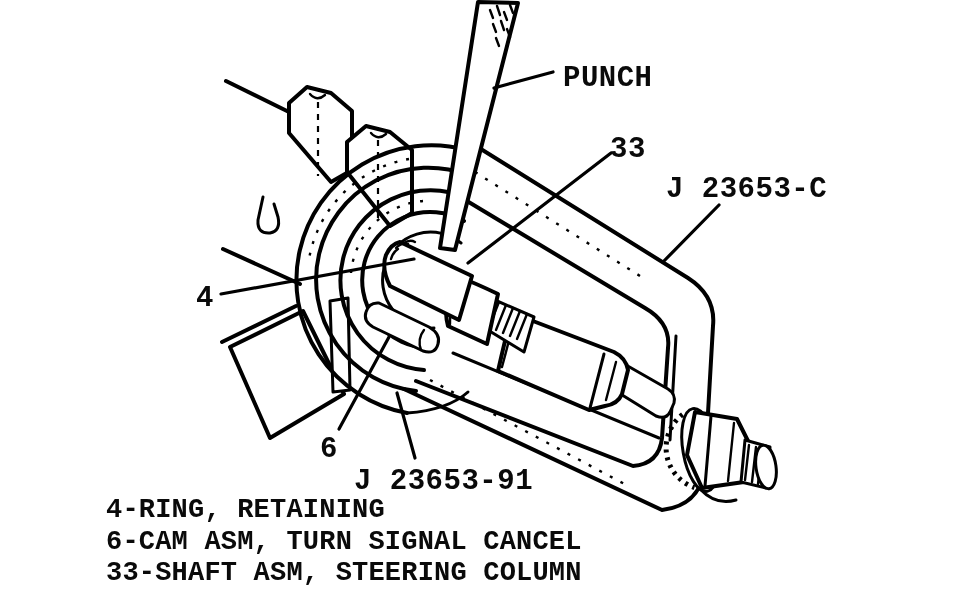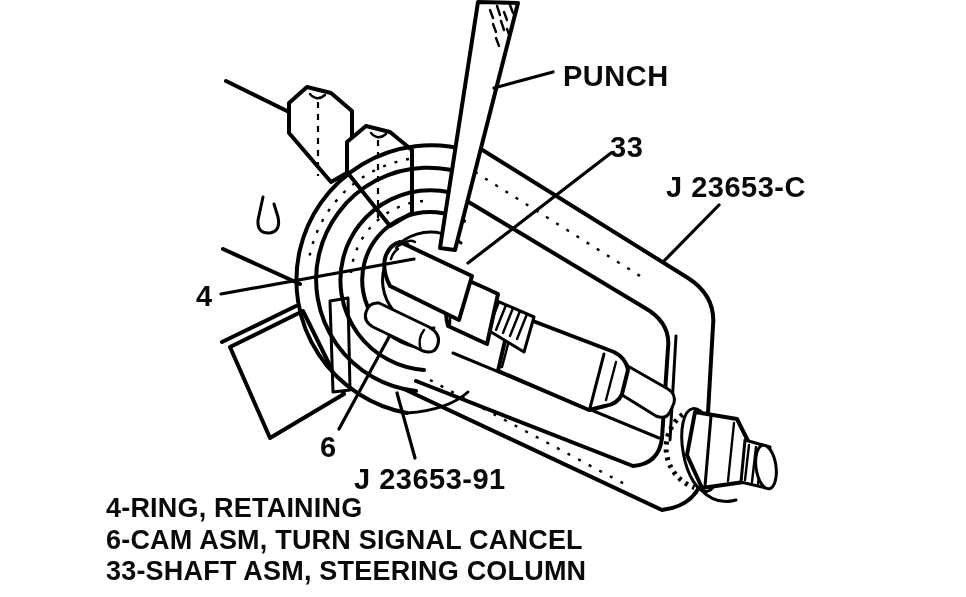--- a/index.html
+++ b/index.html
@@ -1,20 +1,20 @@
 <!DOCTYPE html>
 <html><head>
 <meta charset="utf-8">
 <style>
   html,body{margin:0;padding:0;background:#ffffff;}
   .canvas{
     position:relative;
     width:966px;height:597px;
     background:#ffffff;
-    font-family:Liberation Sans, sans-serif;
+    font-family:Liberation Mono, monospace;
     overflow:hidden;
   }
   svg{display:block;}
   .ln  {fill:none;stroke:#000;stroke-width:4;stroke-linecap:round;stroke-linejoin:round;}
   .ln3 {fill:none;stroke:#000;stroke-width:3;stroke-linecap:round;stroke-linejoin:round;}
   .ln2 {fill:none;stroke:#000;stroke-width:2.4;stroke-linecap:round;stroke-linejoin:round;}
   .wfill{fill:#fff;stroke:#000;stroke-width:4;stroke-linejoin:round;}
   .wfill3{fill:#fff;stroke:#000;stroke-width:3;stroke-linejoin:round;}
   .dash {fill:none;stroke:#000;stroke-width:2.4;stroke-dasharray:3 9;}
   .dash2{fill:none;stroke:#000;stroke-width:2.2;stroke-dasharray:6 6;}

